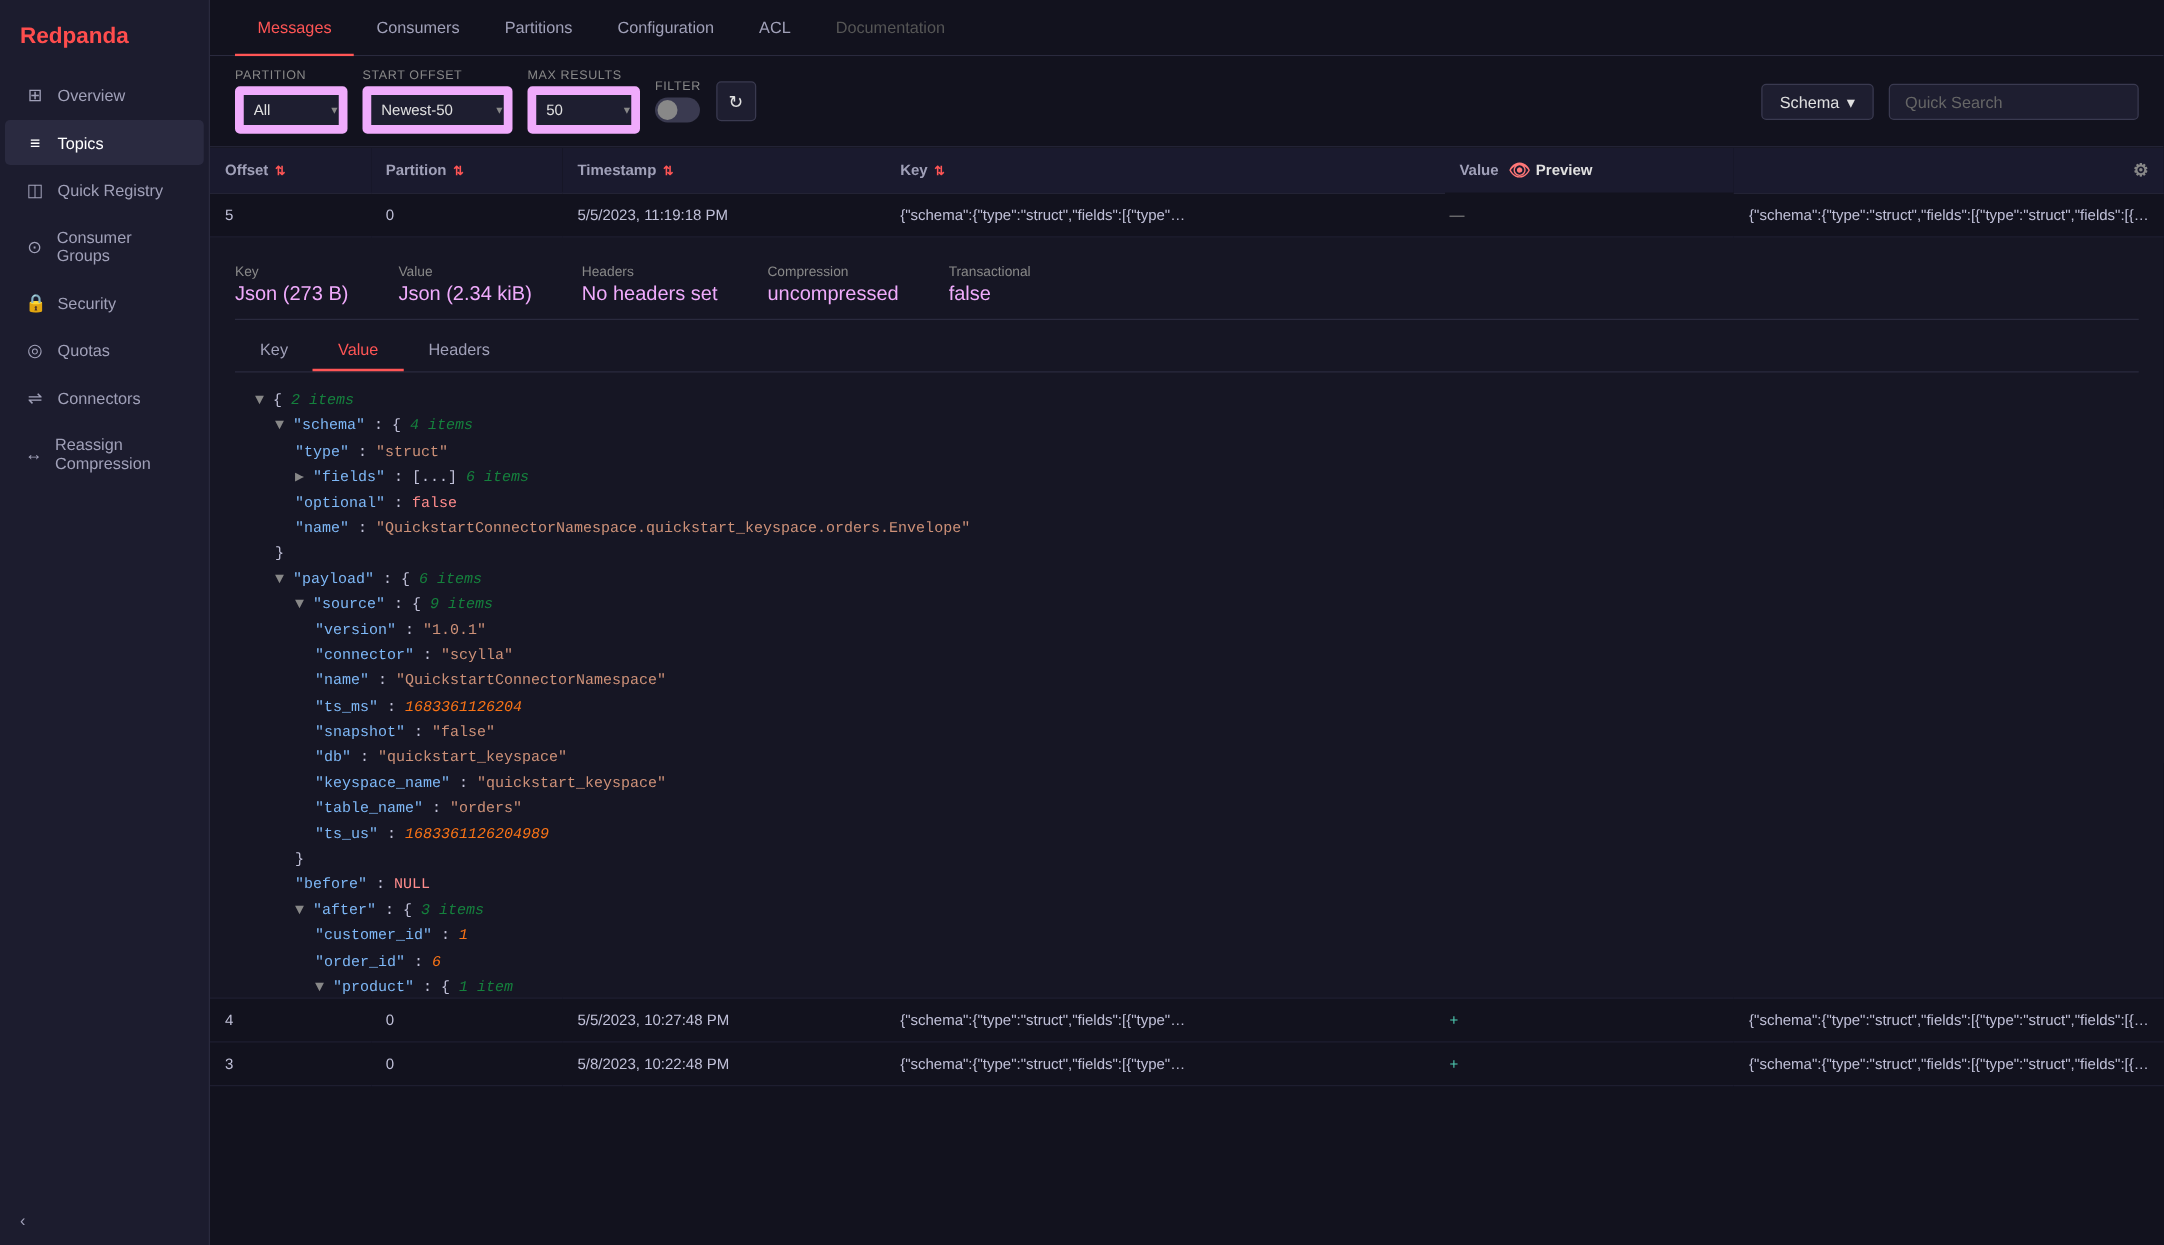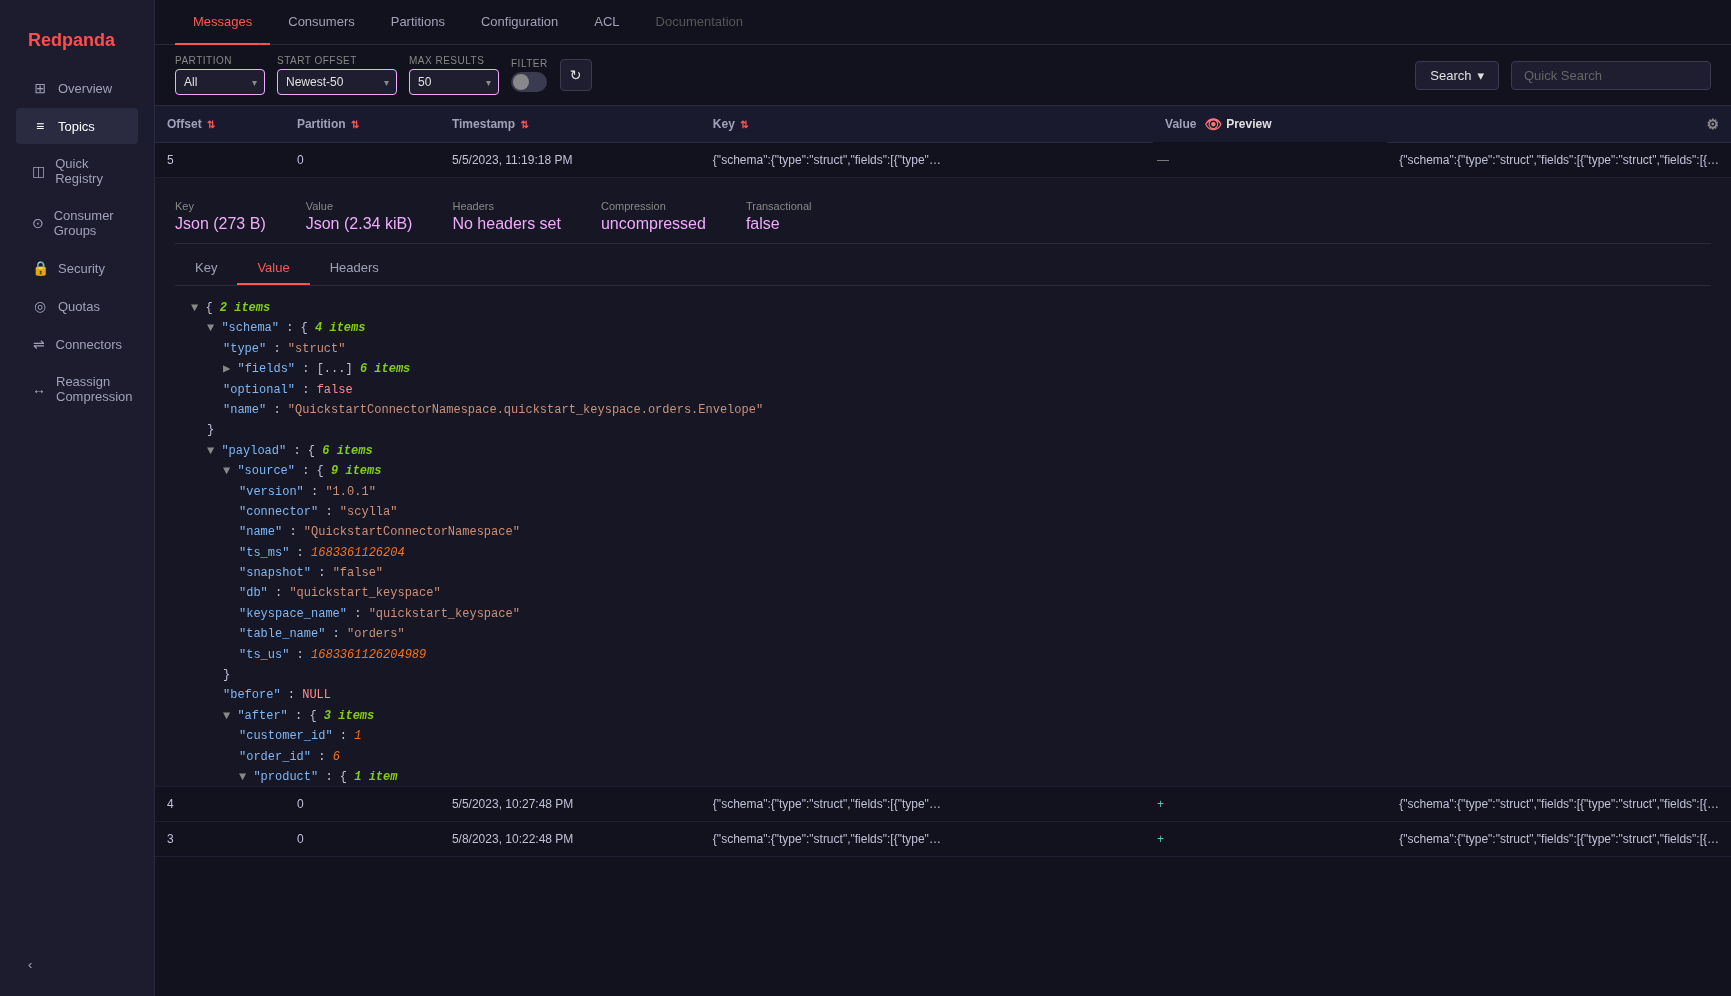--- a/index.html
+++ b/index.html
@@ -1,24 +1,24 @@
 <!DOCTYPE html>
 <html><head>
   <meta charset="utf-8">
   <style>
     * { box-sizing: border-box; margin: 0; padding: 0; }
     body { font-family: -apple-system, BlinkMacSystemFont, 'Segoe UI', sans-serif; background: #1a1a2e; color: #e0e0e0; display: flex; height: 100vh; overflow: hidden; font-size: 13px; }
 
     
     #sidebar {
-      width: 155px;
+      width: 168px;
       background: #1c1c2e;
       display: flex;
       flex-direction: column;
-      padding: 12px;
+      padding: 0;
       flex-shrink: 0;
       border-right: 1px solid #2a2a3e;
     }
     #sidebar-logo {
       padding: 18px 16px 18px 16px;
       color: #ff4d4d;
       font-size: 18px;
       font-weight: 700;
       cursor: pointer;
     }
@@ -78,21 +78,21 @@
       align-items: center;
       gap: 12px;
       padding: 10px 20px;
       background: #12121e;
       border-bottom: 1px solid #2a2a3e;
     }
     .filter-group { display: flex; flex-direction: column; gap: 3px; }
     .filter-label { font-size: 10px; color: #888; text-transform: uppercase; letter-spacing: 0.5px; }
     .filter-select {
       background: #1e1e30;
-      border: 1px solid #f0abfc;
+      border: 7px solid #f0abfc;
       color: #e0e0e0;
       padding: 5px 28px 5px 8px;
       border-radius: 4px;
       font-size: 12px;
       cursor: pointer;
       appearance: none;
       -webkit-appearance: none;
       min-width: 90px;
       position: relative;
     }
@@ -251,21 +251,21 @@
       color: #c0c0d8;
       max-height: 500px;
       overflow-y: auto;
       background: #161624;
     }
     .json-key { color: #7eb8f7; }
     .json-string { color: #ce9178; }
     .json-number { color: #f97316; font-style: italic; }
     .json-bool-false { color: #ff8c8c; }
     .json-null { color: #ff8c8c; }
-    .json-meta { color: #84cc16; font-style: italic; font-weight: bold; }
+    .json-meta { color: #15803d; font-style: italic; }
     .json-expand { color: #888; cursor: pointer; user-select: none; }
     .json-brace { color: #c0c0d8; }
     .json-indent-1 { padding-left: 16px; }
     .json-indent-2 { padding-left: 32px; }
     .json-indent-3 { padding-left: 48px; }
     .key-col { max-width: 300px; overflow: hidden; text-overflow: ellipsis; white-space: nowrap; }
     .value-col { max-width: 400px; overflow: hidden; text-overflow: ellipsis; white-space: nowrap; }
 
     ::-webkit-scrollbar { width: 6px; height: 6px; }
     ::-webkit-scrollbar-track { background: #12121e; }
@@ -353,21 +353,21 @@
     </div>
     <div class="filter-group">
       <span class="filter-label">FILTER</span>
       <button class="toggle-btn"></button>
     </div>
     <button class="refresh-btn">
       <span>↻</span>
     </button>
     <div class="toolbar-spacer"></div>
     <button class="actions-btn">
-      <span>Search</span>
+      <span>Schema</span>
       <span>▾</span>
     </button>
     <input class="quick-search" type="text" placeholder="Quick Search" style="">
   </div>
 
   <div id="table-container">
     <table>
       <thead>
         <tr>
           <th>

